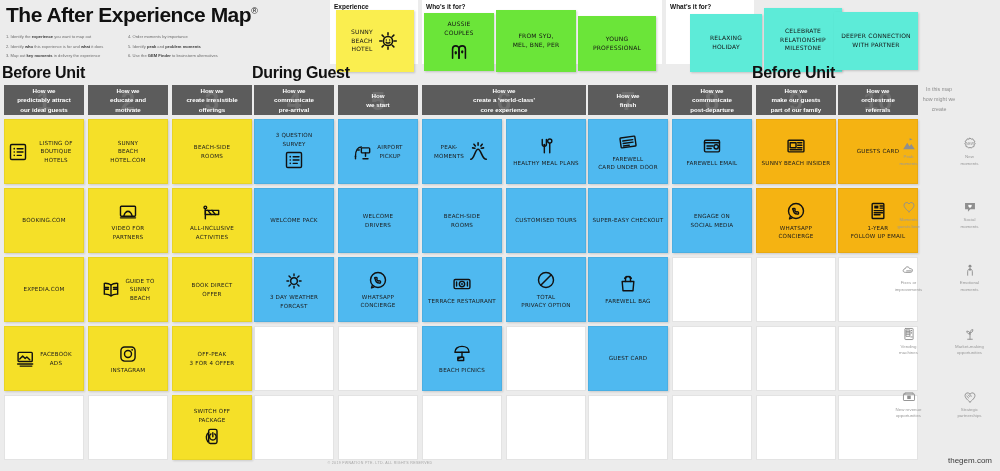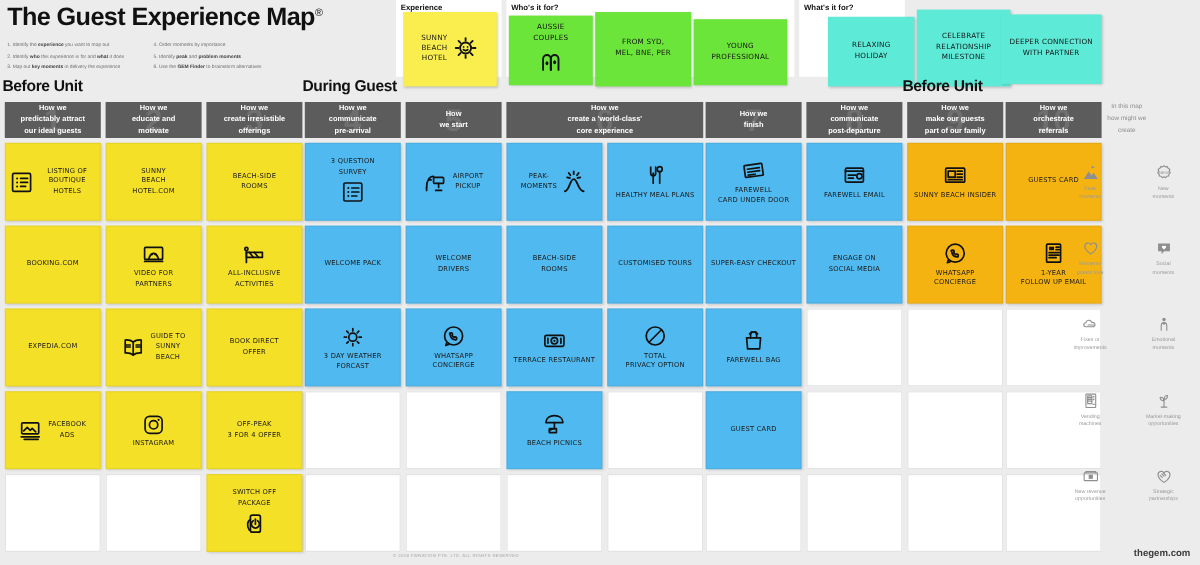--- a/index.html
+++ b/index.html
@@ -54,21 +54,21 @@
     padding: 3px;
     letter-spacing: 0.2px;
   }
 
   
   .float { position: absolute; }
 
   
   .unit-labels { position: absolute; top: 64px; left: 0; width: 1000px; height: 20px; }
   .unit-label {
-    position: absolute; font-size: 13px; font-weight: bold; color: #111;
+    position: absolute; font-size: 16px; font-weight: bold; color: #111;
     letter-spacing: -0.3px;
   }
 
   
   .board { position: absolute; top: 85px; left: 0; width: 1000px; }
 
   .colhead {
     background: #5c5c5c; color: #fff;
     font-size: 6.2px; font-weight: bold; line-height: 1.5;
     text-align: center; display: flex; align-items: center;
@@ -123,31 +123,31 @@
   }
 
   
   .copyright {
     position: absolute; bottom: 6px; left: 0; width: 760px;
     text-align: center; font-size: 3.6px; color: #a6a6a6;
     letter-spacing: 0.3px;
   }
   .brand {
     position: absolute; bottom: 6px; right: 8px;
-    font-size: 8px; font-weight: bold; color: #3b3b3b; margin-left: 37px;
+    font-size: 8px; font-weight: normal; color: #3b3b3b; margin-left: 37px;
   }
 </style>
 </head>
 <body>
 
 <div class="top">
 
   <div class="title-block">
     <div class="map-title">
-      <span>The Guest Experience Map</span><span class="reg">®</span>
+      <span>The After Experience Map</span><span class="reg">®</span>
     </div>
     <div class="steps">
       <div class="steps-col">
         <ol id="steps-left">
             <li>1. Identify the <b>experience</b> you want to map out</li>
             <li>2. Identify <b>who</b> this experience is for and <b>what</b> it does</li>
             <li>3. Map out <b>key moments</b> in delivery the experience</li>
           </ol>
       </div>
       <div class="steps-col">

